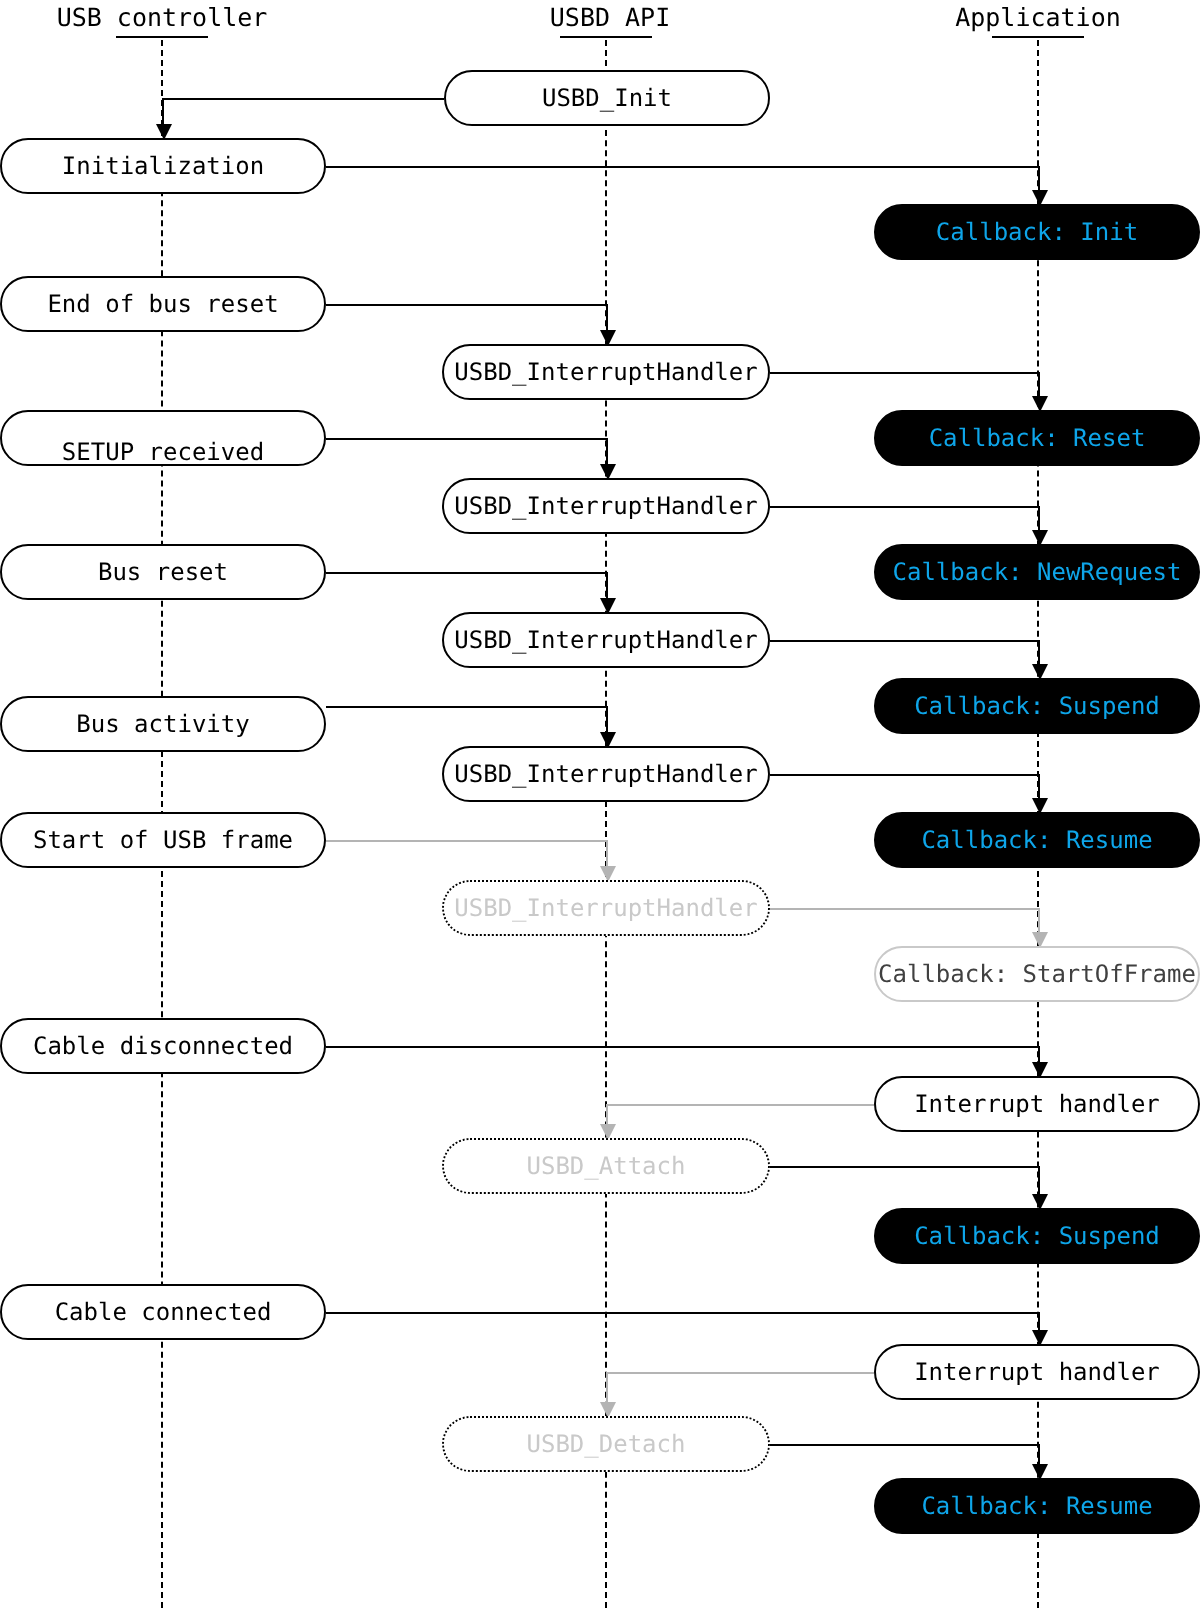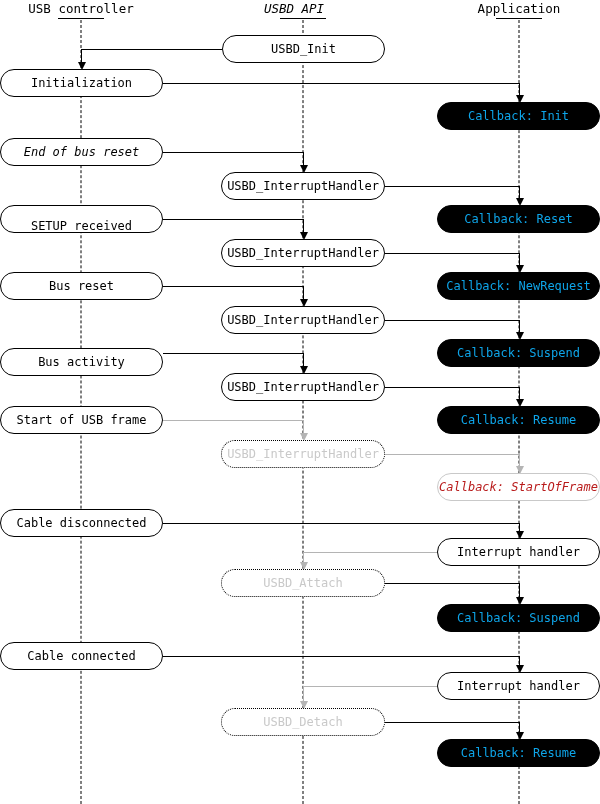--- a/index.html
+++ b/index.html
@@ -61,23 +61,22 @@
     color:#0ea5e9;
     border:1.5px solid #000000;
   }
   .node.ghost-dotted{
     background:#ffffff;
     color:#c9c9c9;
     border:1.6px dotted #000000;
   }
   .node.ghost-solid{
     background:#ffffff;
-    color:#b91c1c;
+    color:#404040;
     border:1.5px solid #c9c9c9;
-    font-style:italic;
   }
 
   
   .seg{
     position:absolute;
     background:#000000;
   }
   .seg.h{height:1.4px;}
   .seg.v{width:1.4px;}
   .seg.gray{background:#b4b4b4;}
@@ -160,21 +159,21 @@
   <div id="layer-nodes">
       <div class="node solid" style="left: 222px; top: 35px; width: 163px;">
         <span>USBD_Init</span>
       </div>
       <div class="node solid" style="left: 0px; top: 69px; width: 163px;">
         <span>Initialization</span>
       </div>
       <div class="node filled" style="left: 437px; top: 102px; width: 163px;">
         <span>Callback: Init</span>
       </div>
-      <div class="node solid" style="left: 0px; top: 138px; width: 163px; font-style: italic;">
+      <div class="node solid" style="left: 0px; top: 138px; width: 163px;">
         <span>End of bus reset</span>
       </div>
       <div class="node solid" style="left: 221px; top: 172px; width: 164px;">
         <span>USBD_InterruptHandler</span>
       </div>
       <div class="node solid" style="left: 0px; top: 205px; width: 163px; align-items: flex-end;">
         <span>SETUP received</span>
       </div>
       <div class="node filled" style="left: 437px; top: 205px; width: 163px;">
         <span>Callback: Reset</span>
@@ -233,18 +232,18 @@
       <div class="node ghost-dotted" style="left: 221px; top: 708px; width: 164px; align-items: center;">
         <span>USBD_Detach</span>
       </div>
       <div class="node filled" style="left: 437px; top: 739px; width: 163px;">
         <span>Callback: Resume</span>
       </div>
     </div>
   <div id="layer-lanes">
       <div class="lane-title" style="left: 81px; top: 2px;">USB controller</div>
       <div class="lane-underline" style="left: 81px; top: 18px; width: 46px;"></div>
-      <div class="lane-title" style="left: 294px; top: 2px; font-style: italic;">USBD API</div>
+      <div class="lane-title" style="left: 305px; top: 2px;">USBD API</div>
       <div class="lane-underline" style="left: 303px; top: 18px; width: 46px;"></div>
       <div class="lane-title" style="left: 519px; top: 2px;">Application</div>
       <div class="lane-underline" style="left: 519px; top: 18px; width: 46px;"></div>
     </div>
 </div>
 
 </body></html>

